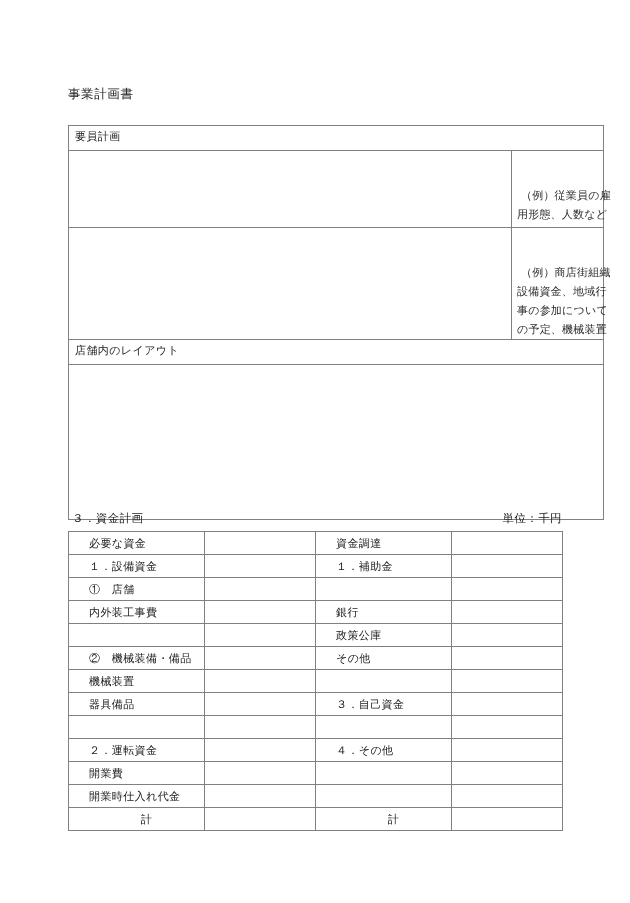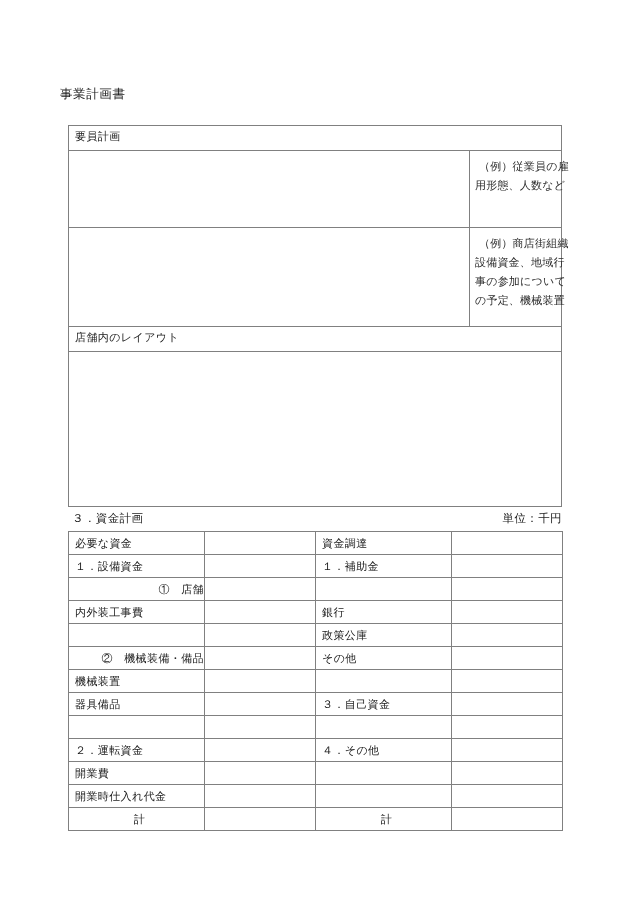--- a/index.html
+++ b/index.html
@@ -18,33 +18,33 @@
   .page {
     position: absolute;
     left: 0;
     top: 0;
     width: 630px;
     height: 903px;
     box-sizing: border-box;
   }
   .doc-title {
     position: absolute;
-    left: 60px;
+    left: 68px;
     top: 86px;
     font-size: 12.5px;
     letter-spacing: 0.6px;
     white-space: nowrap;
   }
 
   
   .plan-table {
     position: absolute;
     left: 68px;
     top: 125px;
-    width: 494px;
+    width: 536px;
     border-collapse: collapse;
     table-layout: fixed;
   }
   .plan-table td {
     border: 1px solid #808080;
     padding: 0;
     vertical-align: top;
     font-size: 11px;
   }
   .section-header {
@@ -71,20 +71,21 @@
     line-height: 19px;
     color: #2b2b2b;
     letter-spacing: 0.2px;
   }
   .hint-line {
     display: block;
     white-space: nowrap;
   }
   .hint-line.first {
     text-indent: 4px;
+    margin-top: 29px;
   }
 
   
   .funding-caption-row {
     position: absolute;
     left: 68px;
     top: 511px;
     width: 494px;
     display: flex;
     justify-content: space-between;
@@ -104,30 +105,30 @@
     position: absolute;
     left: 68px;
     top: 531px;
     width: 494px;
     border-collapse: collapse;
     table-layout: fixed;
   }
   .funding-table td {
     border: 1px solid #808080;
     height: 20px;
-    padding: 1px 0 1px 6px;
+    padding: 1px 0 1px 20px;
     font-size: 11px;
     line-height: 18px;
     letter-spacing: 0.4px;
     vertical-align: middle;
     white-space: nowrap;
   }
   .col-label { width: 136px; }
   .col-amount { width: 111px; }
-  .indent-1 { padding-left: 28px; text-align: right; }
+  .indent-1 { padding-left: 28px; }
   .total-cell {
     text-align: center;
     padding-left: 0;
   }
   .blank-row td { height: 20px; }
 </style>
 </head>
 <body>
 
 <div class="page">

